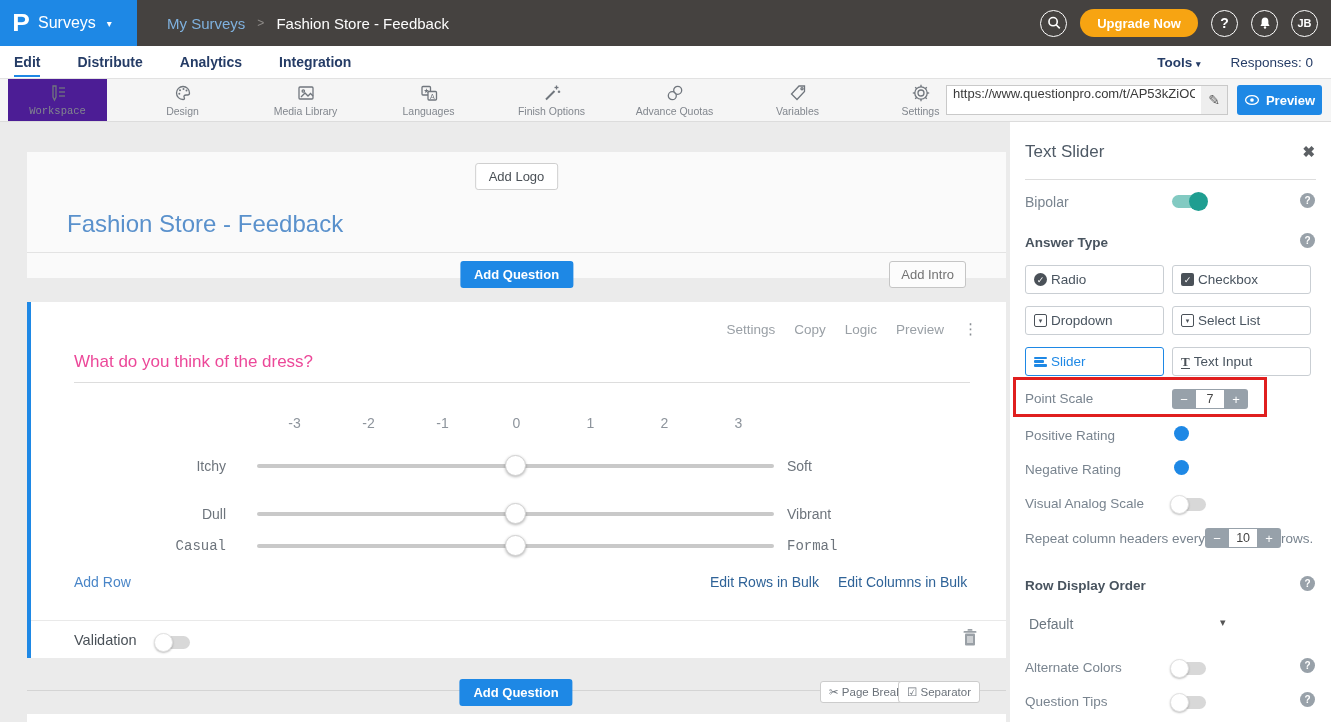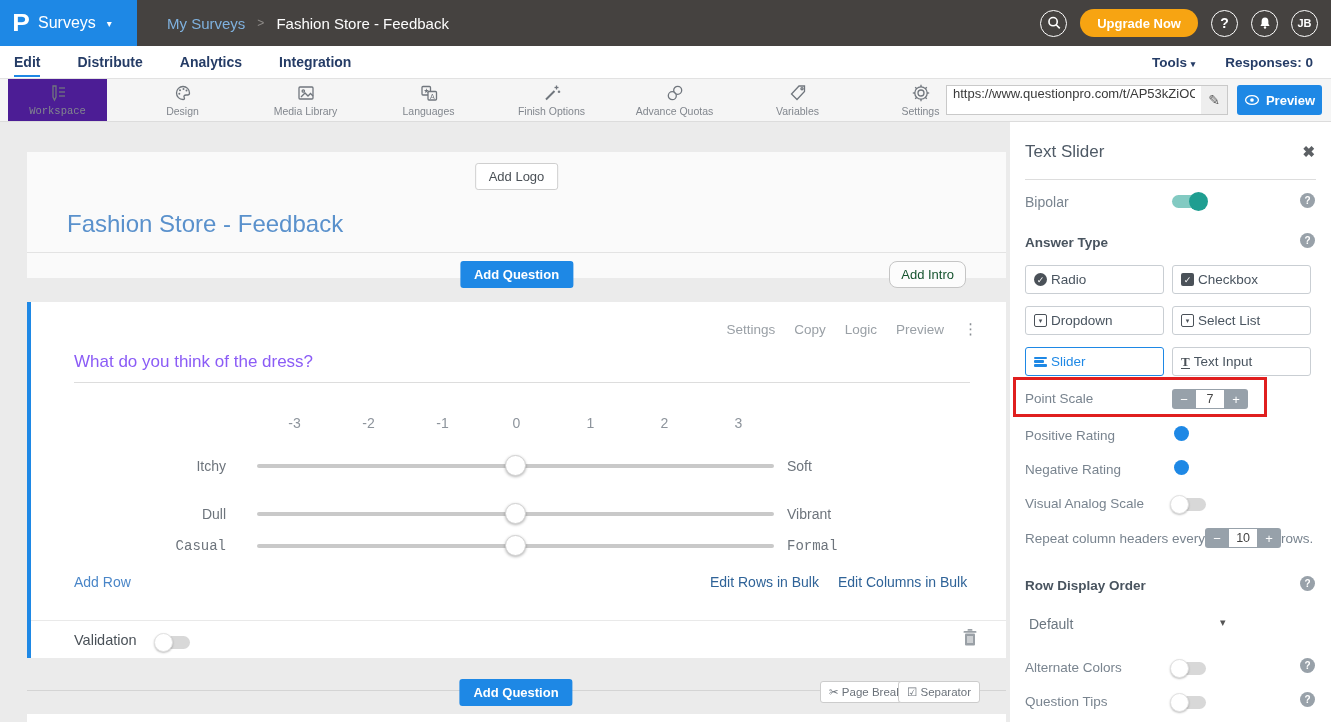--- a/index.html
+++ b/index.html
@@ -23,48 +23,48 @@
   .avatar { font-size:11px; font-weight:bold; }
 
   
   .navbar { position:absolute; left:0; top:46px; width:1331px; height:33px; background:#fff; border-bottom:1px solid #e2e2e2; display:flex; align-items:center; padding:0 14px; }
   .nav-tabs { display:flex; gap:37px; }
   .nav-tab { font-size:14px; font-weight:600; color:#253c66; cursor:pointer; padding:6px 0 5px; }
   .nav-tab.active { border-bottom:2px solid #1e88e5; }
   .nav-right { margin-left:auto; display:flex; align-items:center; gap:30px; padding-right:4px; }
   .nav-tools { font-size:13.5px; font-weight:600; color:#253c66; cursor:pointer; }
   .nav-tools .caret { font-size:9px; }
-  .nav-responses { font-size:13.5px; font-weight:700; color:#253c66; }
+  .nav-responses { font-size:13.5px; font-weight:400; color:#253c66; }
 
   
   .toolbar { position:absolute; left:0; top:79px; width:1331px; height:43px; background:#f5f5f5; border-bottom:1px solid #dcdcdc; display:flex; align-items:stretch; }
   .tool-item { width:95px; display:flex; flex-direction:column; align-items:center; justify-content:center; gap:2px; cursor:pointer; color:#70767d; }
   .tool-item.selected { background:#4c1d95; width:99px;font-family:Liberation Mono, monospace; }
   .tool-item svg { stroke:#70767d; fill:none; stroke-width:1.3; }
   .tool-label { font-size:10.5px; color:#82878e; white-space:nowrap; }
   .tool-spacer { width:28px; }
   .url-wrap { position:absolute; left:946px; top:85px; width:282px; height:30px; border:1px solid #c9c9c9; background:#fff; display:flex; align-items:flex-start; }
   .url-input { flex:1; border:none; outline:none; font-size:13px; color:#3a3a3a; padding:0 6px; font-family:inherit; min-width:0; background:transparent; }
   .url-pencil { width:26px; text-align:center; color:#555; font-size:14px; cursor:pointer; background:#eee; height:28px; line-height:28px; }
   .preview-btn { position:absolute; left:1237px; top:85px; width:85px; height:30px; background:#1e88e5; border:none; border-radius:3px; color:#fff; font-size:13px; font-weight:600; cursor:pointer; display:flex; align-items:center; justify-content:center; gap:6px; font-family:inherit; }
 
   
   .header-card { position:absolute; left:27px; top:152px; width:979px; height:126px; background:#fafafa; }
   .add-logo-btn { position:absolute; left:50%; transform:translateX(-50%); top:11px; background:#fff; border:1px solid #cfcfcf; border-radius:3px; padding:5px 13px; font-size:13px; color:#4a5056; cursor:pointer; font-family:inherit; }
   .survey-title { position:absolute; left:40px; top:58px; font-size:24px; color:#5a91cc; font-weight:400; }
   .header-divider { position:absolute; left:0; right:0; top:100px; border-top:1px solid #e3e3e3; }
   .add-question-btn { position:absolute; left:50%; transform:translateX(-50%); top:109px; background:#1e88e5; border:none; border-radius:3px; color:#fff; font-size:13px; font-weight:bold; padding:6px 14px; cursor:pointer; font-family:inherit; }
-  .add-intro-btn { position:absolute; right:40px; top:109px; background:#fcfcfc; border:1px solid #c5c5c5; border-radius:8px; color:#14532d; font-size:13px; padding:5px 11px; cursor:pointer; font-family:inherit; }
+  .add-intro-btn { position:absolute; right:40px; top:109px; background:#fcfcfc; border:1px solid #c5c5c5; border-radius:3px; color:#737373; font-size:13px; padding:5px 11px; cursor:pointer; font-family:inherit; }
 
   
   .question-card { position:absolute; left:27px; top:302px; width:979px; height:356px; background:#fff; border-left:4px solid #1e88e5; }
   .q-actions { position:absolute; right:28px; top:18px; display:flex; align-items:center; gap:19px; }
   .q-action { font-size:13.5px; color:#9aa0a6; cursor:pointer; }
   .q-kebab { font-size:15px; color:#8a8f94; cursor:pointer; letter-spacing:0; }
-  .q-text { position:absolute; left:43px; top:50px; font-size:17px; color:#8b5cf6; }
+  .q-text { position:absolute; left:43px; top:50px; font-size:17px; color:#ec4899; }
   .q-underline { position:absolute; left:43px; width:896px; top:80px; border-top:1px solid #ddd; }
   .scale-row { position:absolute; left:248px; top:113px; width:475px; display:flex; gap:43px; }
   .scale-num { width:31px; text-align:center; font-size:14px; color:#8d949c; }
   .slider-row { position:absolute; left:0; height:40px; width:100%; display:flex; align-items:center; }
   .slider-row.r0 { top:144px; } .slider-row.r1 { top:192px; } .slider-row.r2 { top:224px;font-family:Liberation Mono, monospace; }
   .sl-left { width:195px; text-align:right; font-size:14px; color:#6d747c; }
   .sl-track { position:relative; margin-left:31px; width:517px; height:4px; background:#c9c9c9; border-radius:2px; cursor:pointer; }
   .sl-handle { position:absolute; left:calc(50% - 11px); top:-9px; width:21px; height:21px; background:#fff; border:1px solid #d2d2d2; border-radius:50%; box-shadow:0 1px 3px rgba(0,0,0,.3); cursor:grab; }
   .sl-right { margin-left:13px; font-size:14px; color:#6d747c; }
   .add-row-link { position:absolute; left:43px; top:272px; font-size:14px; color:#4a86c8; cursor:pointer; }

